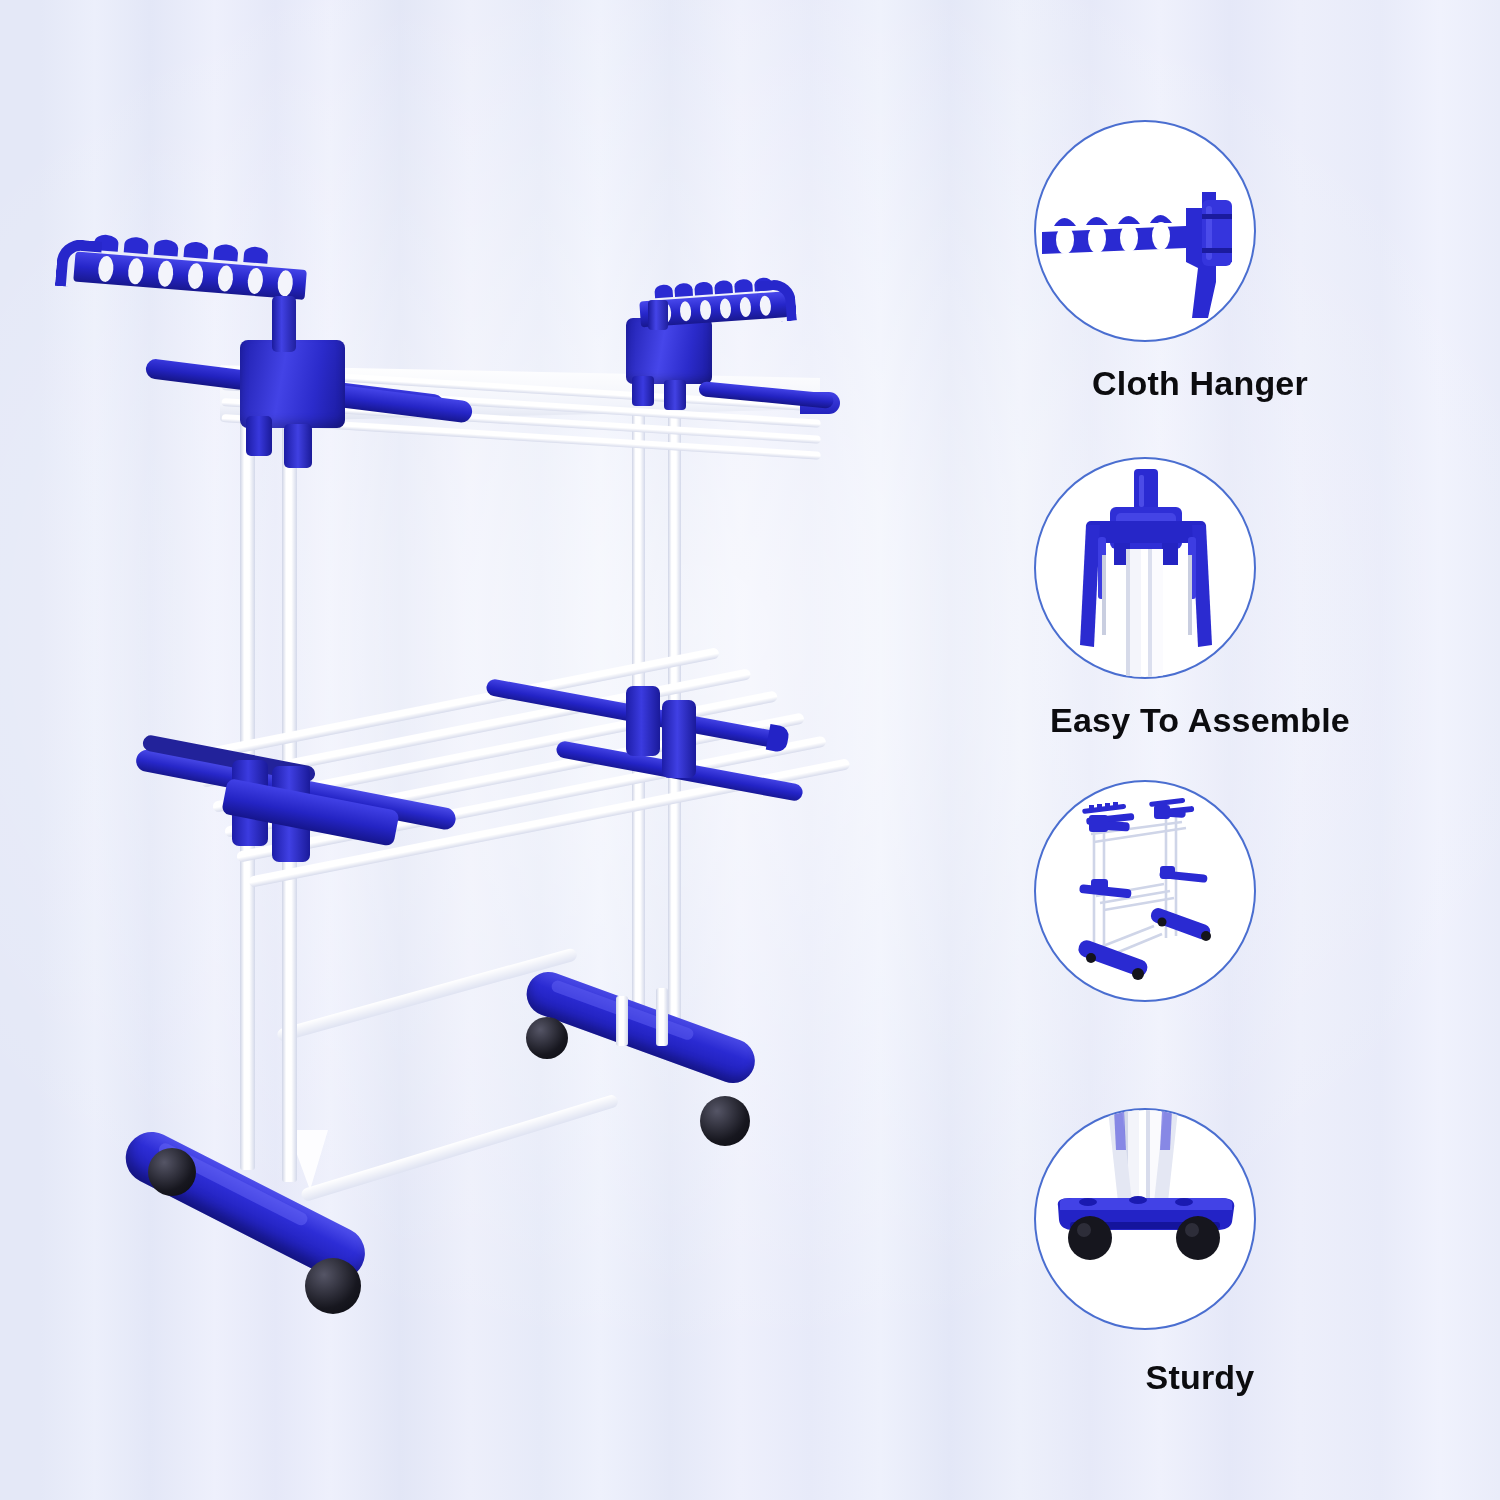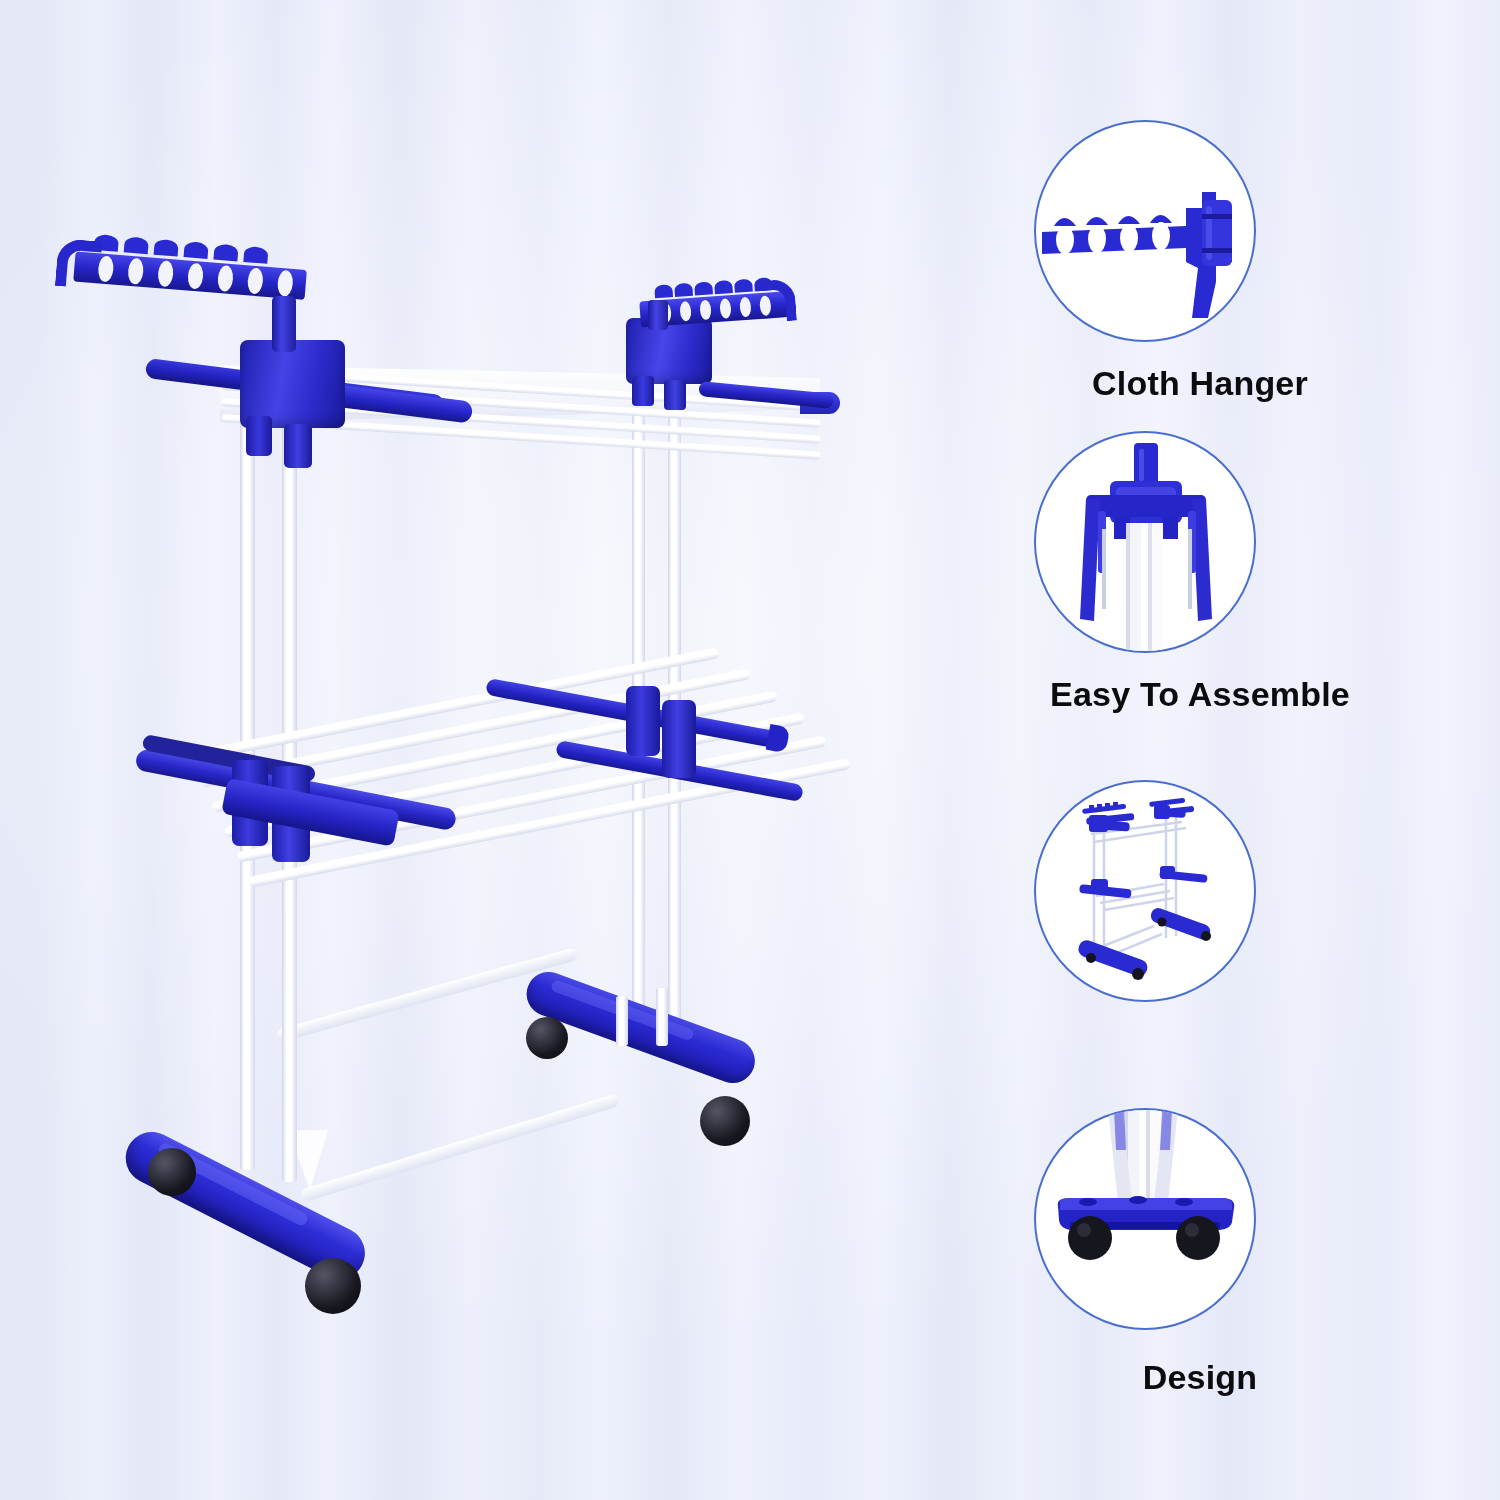--- a/index.html
+++ b/index.html
@@ -321,21 +321,21 @@
           <rect x="166" y="78" width="30" height="66" rx="6" fill="#3535dd"></rect>
           <rect x="170" y="84" width="6" height="54" rx="3" fill="#5656ef" opacity=".7"></rect>
           <rect x="166" y="92" width="30" height="5" fill="#1b1b9e"></rect>
           <rect x="166" y="126" width="30" height="5" fill="#1b1b9e"></rect>
         </g>
       </svg>
     </div>
     <div class="f-label" style="top:262px;">Cloth Hanger</div>
   </div>
 
-  <div class="feature" style="top:413px; height:330px;">
+  <div class="feature" style="top:439px; height:330px;">
     <div class="f-circle" style="top:18px;">
       <svg viewBox="0 0 222 222" width="222" height="222">
         <g>
           <rect x="98" y="10" width="24" height="44" rx="4" fill="#2a2ad2"></rect>
           <rect x="103" y="16" width="5" height="32" rx="2" fill="#5a5af0" opacity=".7"></rect>
           <rect x="74" y="48" width="72" height="42" rx="6" fill="#2f2fd6"></rect>
           <rect x="80" y="54" width="60" height="13" rx="5" fill="#4a4ae8" opacity=".8"></rect>
           <rect x="50" y="62" width="120" height="22" rx="5" fill="#2626c8"></rect>
           <rect x="78" y="84" width="16" height="22" fill="#2424c2"></rect>
           <rect x="126" y="84" width="16" height="22" fill="#2424c2"></rect>
@@ -419,16 +419,16 @@
           <ellipse cx="52" cy="92" rx="9" ry="4" fill="#1a1ab0"></ellipse>
           <ellipse cx="102" cy="90" rx="9" ry="4" fill="#1a1ab0"></ellipse>
           <ellipse cx="148" cy="92" rx="9" ry="4" fill="#1a1ab0"></ellipse>
           <circle cx="54" cy="128" r="22" fill="#16161e"></circle>
           <circle cx="48" cy="120" r="7" fill="#3b3b48" opacity=".65"></circle>
           <circle cx="162" cy="128" r="22" fill="#16161e"></circle>
           <circle cx="156" cy="120" r="7" fill="#3b3b48" opacity=".65"></circle>
         </g>
       </svg>
     </div>
-    <div class="f-label" style="top:268px;">Design</div>
+    <div class="f-label" style="top:268px;">Sturdy</div>
   </div>
 
 </div>
 
 </body></html>

